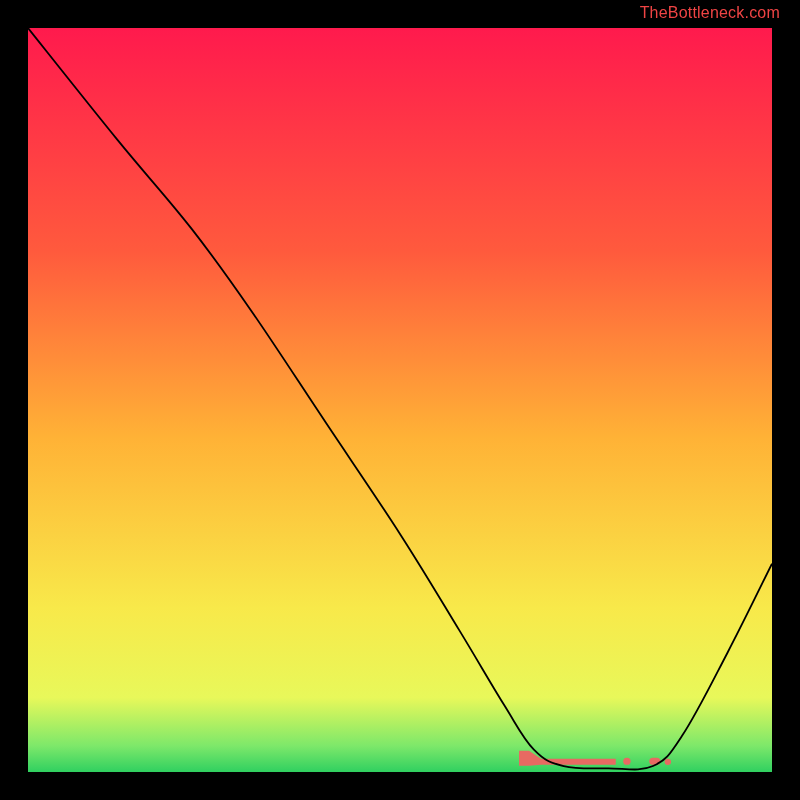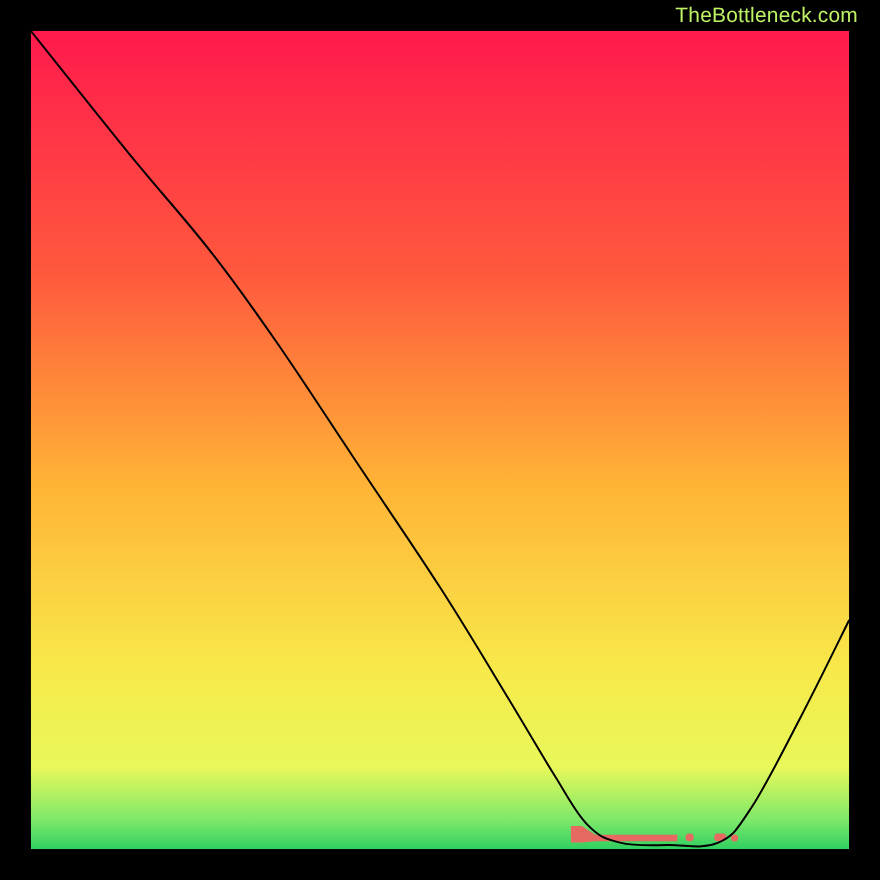--- a/index.html
+++ b/index.html
@@ -8,22 +8,22 @@
     height: 800px;
     background: #000;
     font-family: Arial, Helvetica, sans-serif;
     position: relative;
     overflow: hidden;
   }
   .watermark {
     position: absolute;
     top: 4px;
     right: 20px;
-    color: #bef264;
-    font-size: 19px;
+    color: #ef4444;
+    font-size: 16px;
     font-weight: 500;
     z-index: 10;
     letter-spacing: 0.2px;
   }
   .plot {
     position: absolute;
     left: 28px;
     top: 28px;
     width: 744px;
     height: 744px;

